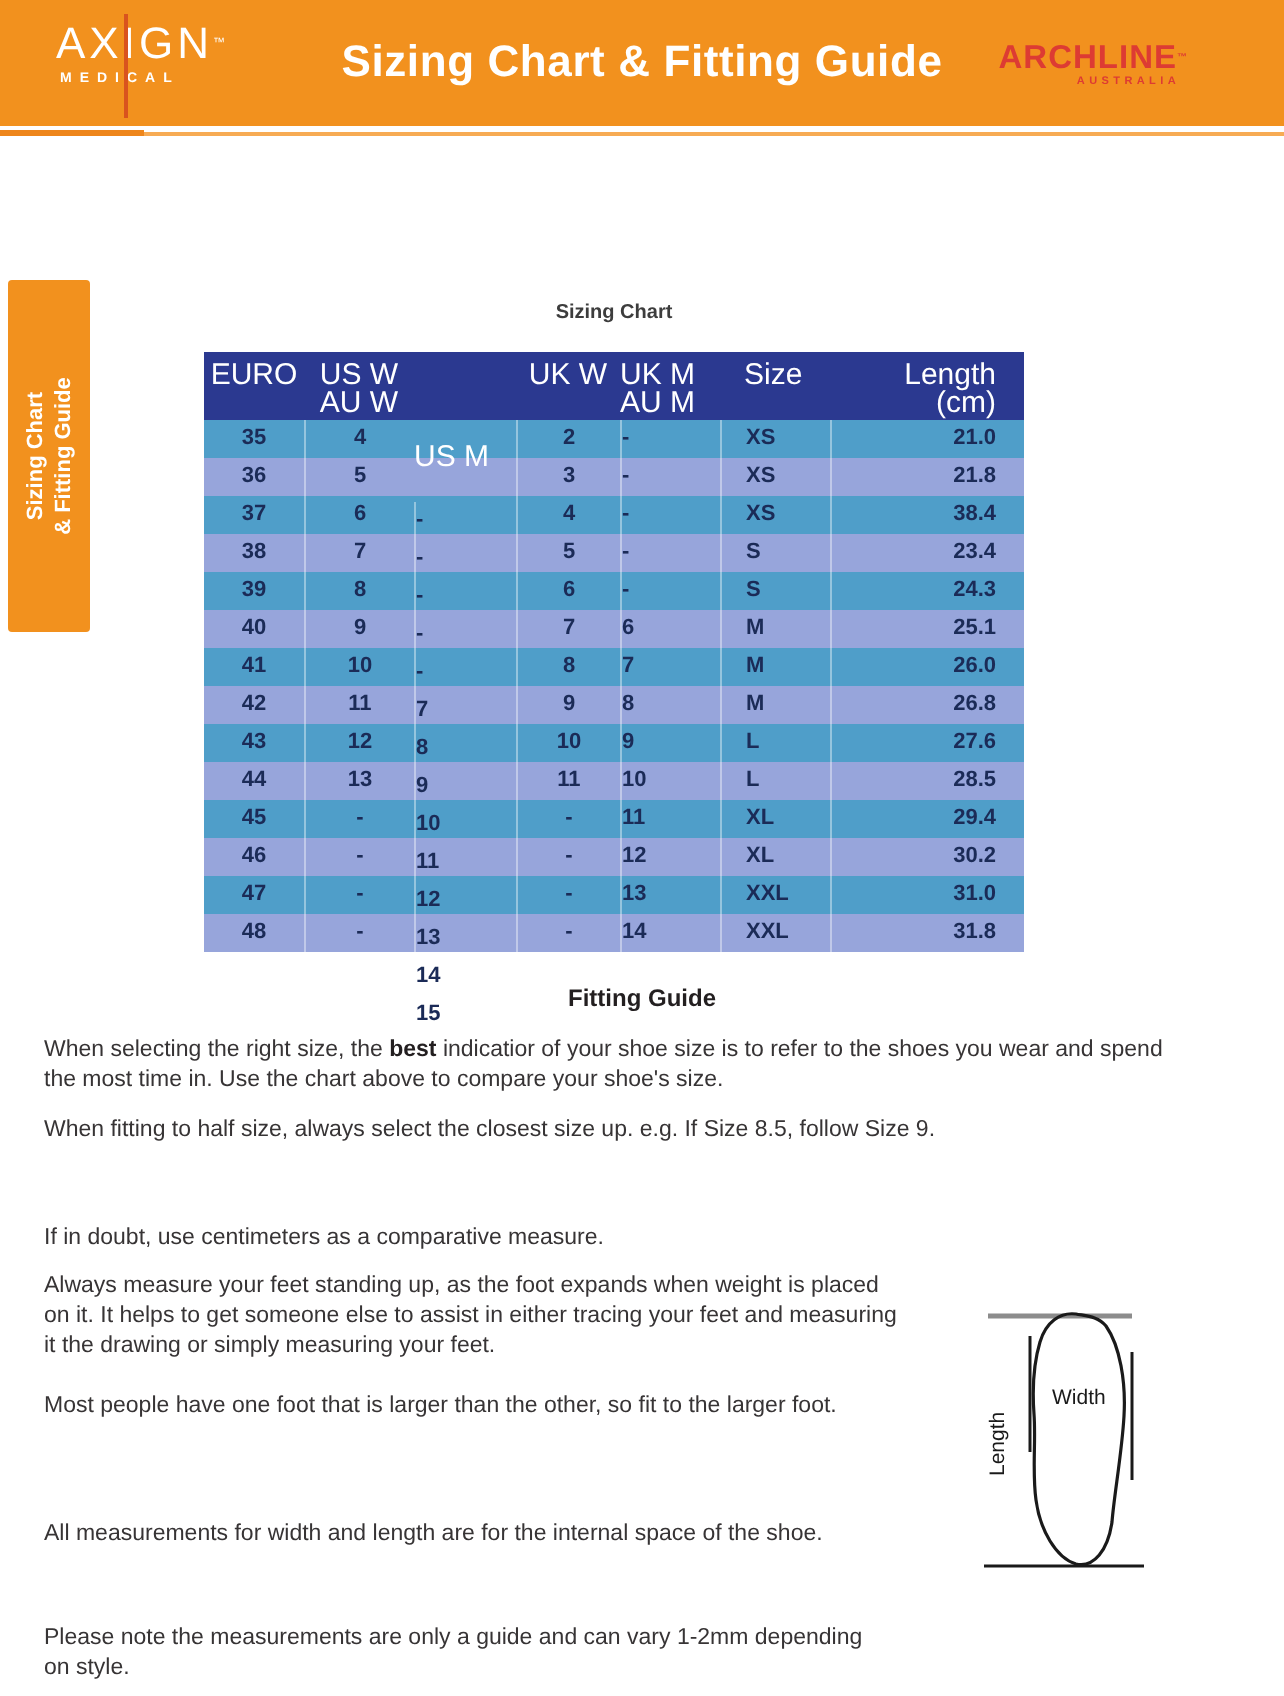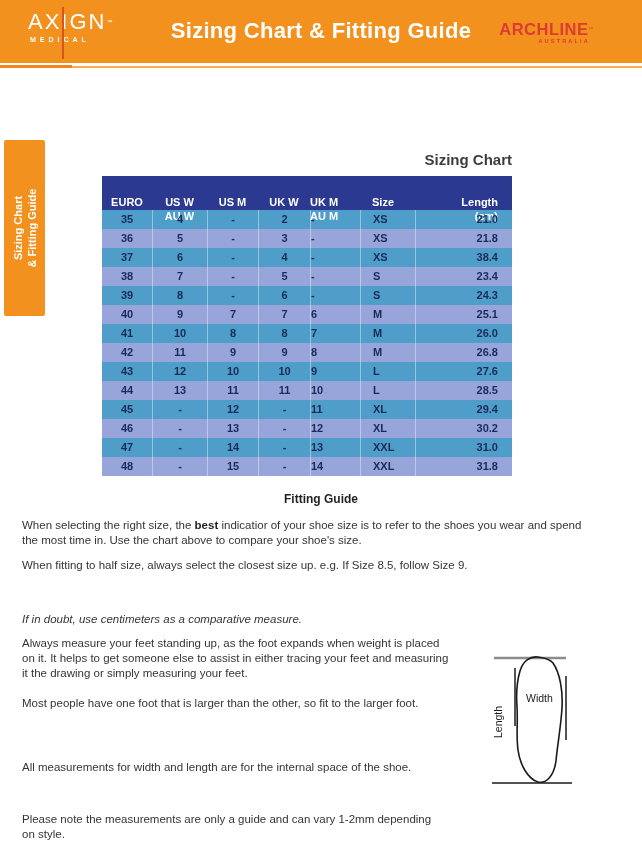--- a/index.html
+++ b/index.html
@@ -25,35 +25,35 @@
 
   
   .side-tab { position:absolute; left:4px; top:140px; width:41px; height:176px;
               background:#F2911E; border-radius:2px; }
   .side-tab-inner { position:absolute; left:50%; top:50%; width:176px;
                     transform:translate(-50%,-50%) rotate(-90deg);
                     text-align:center; white-space:pre-line; color:#ffffff;
                     font-size:11px; font-weight:bold; line-height:14px; }
 
   
-  .chart-title { position:absolute; top:151px; left:102px; width:410px; text-align:right;
-                 font-size:15px; font-weight:bold; color:#3d3d3d; }
+  .chart-title { position:absolute; top:151px; left:102px; width:410px; text-align:center;
+                 font-size:10px; font-weight:bold; color:#3d3d3d; }
   .foot-note   { position:absolute; top:158px; left:102px; width:408px; text-align:right;
                  font-size:11.5px; font-weight:bold; color:#101010;margin-top:34px; }
   .stable { position:absolute; top:176px; left:102px; width:410px; }
   .thead  { display:flex; background:#2B3990; height:34px; color:#ffffff; }
-  .thcell { padding-top:19px; font-size:11px; font-weight:bold; }
+  .thcell { padding-top:5px; font-size:15px; font-weight:normal; }
   .hl { display:block; line-height:14px; }
   .trow { display:flex; height:19px; }
   .trow:nth-child(odd)  { background:#4F9EC9; }
   .trow:nth-child(even) { background:#97A5DB; }
   .tcell { font-size:11px; font-weight:bold; color:#1B2B57; line-height:18.5px; height:100%; }
   .trow .tcell + .tcell { border-left:1px solid rgba(255,255,255,0.4); }
   .c0{width:50px; text-align:center;} .c1{width:55px; text-align:center;}
-  .c2{width:51px; text-align:center;} .c3{width:52px; text-align:center;}
+  .c2{width:51px; margin-top:41px;} .c3{width:52px; text-align:center;}
   .c4{width:50px; text-align:left;} .c5{width:55px; text-align:left; padding-left:12px;}
   .c6{width:97px; text-align:right; padding-right:14px;}
 
   
   .sec-heading { position:absolute; left:22px; width:598px; text-align:center;
                  font-size:12px; font-weight:bold; color:#231F20; }
   .para { position:absolute; left:22px; width:600px; font-size:11.5px; color:#373435;
           line-height:15px; white-space:pre-line; }
   .para b { color:#231F20; }
 
@@ -242,21 +242,21 @@
           <div class="tcell c6">31.8</div>
         </div>
       </div>
   </div>
 
   <div class="sec-heading" style="top:492px;">Fitting Guide</div>
   <div class="para" style="top:518px;"><span>When selecting the right size, the </span><b>best</b><span> indicatior of your shoe size is to refer to the shoes you wear and spend
 the most time in. Use the chart above to compare your shoe's size.</span></div>
   <div class="para" style="top:558px;">When fitting to half size, always select the closest size up. e.g. If Size 8.5, follow Size 9.</div>
 
-  <div class="para" style="top:612px;font-style:italic;">If in doubt, use centimeters as a comparative measure.</div>
+  <div class="para" style="top:612px;">If in doubt, use centimeters as a comparative measure.</div>
   <div class="para" style="top:636px; width:480px;">Always measure your feet standing up, as the foot expands when weight is placed
 on it. It helps to get someone else to assist in either tracing your feet and measuring
 it the drawing or simply measuring your feet.</div>
   <div class="para" style="top:760px;">All measurements for width and length are for the internal space of the shoe.</div>
   <div class="para" style="top:696px; width:480px;">Most people have one foot that is larger than the other, so fit to the larger foot.</div>
   <div class="para" style="top:812px; width:520px;">Please note the measurements are only a guide and can vary 1-2mm depending
 on style.</div>
 
   <svg class="foot-diagram" viewBox="0 0 100 150">
     <line x1="8" y1="12" x2="80" y2="12" stroke="#8c8c8c" stroke-width="2.5"></line>

